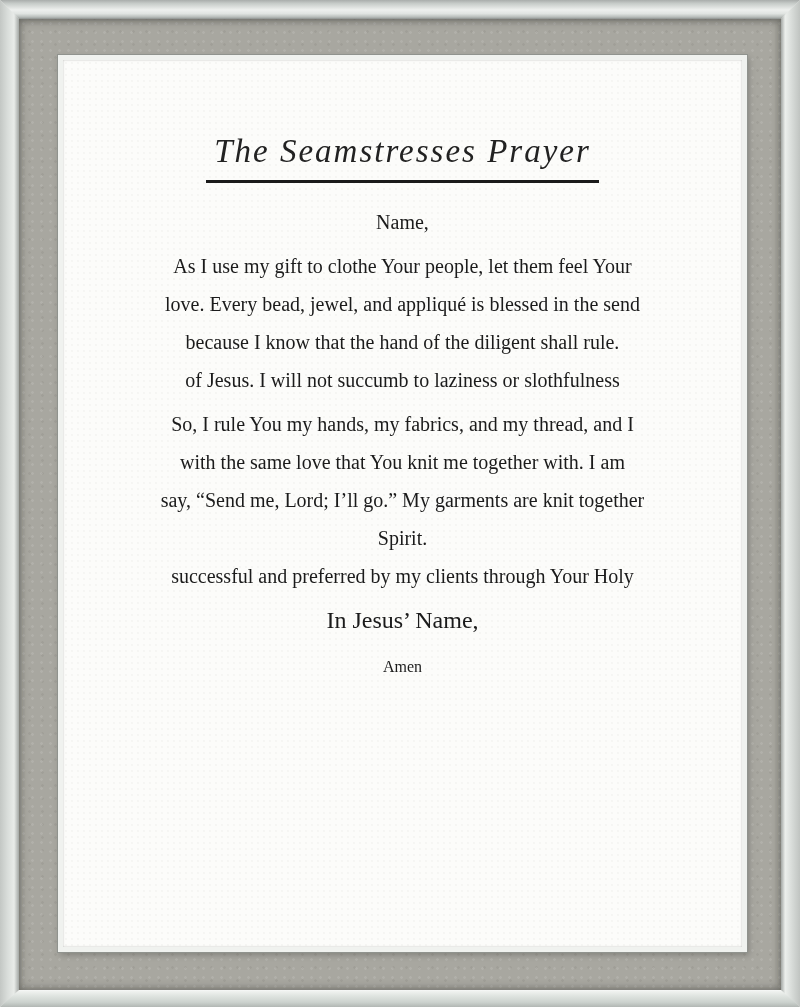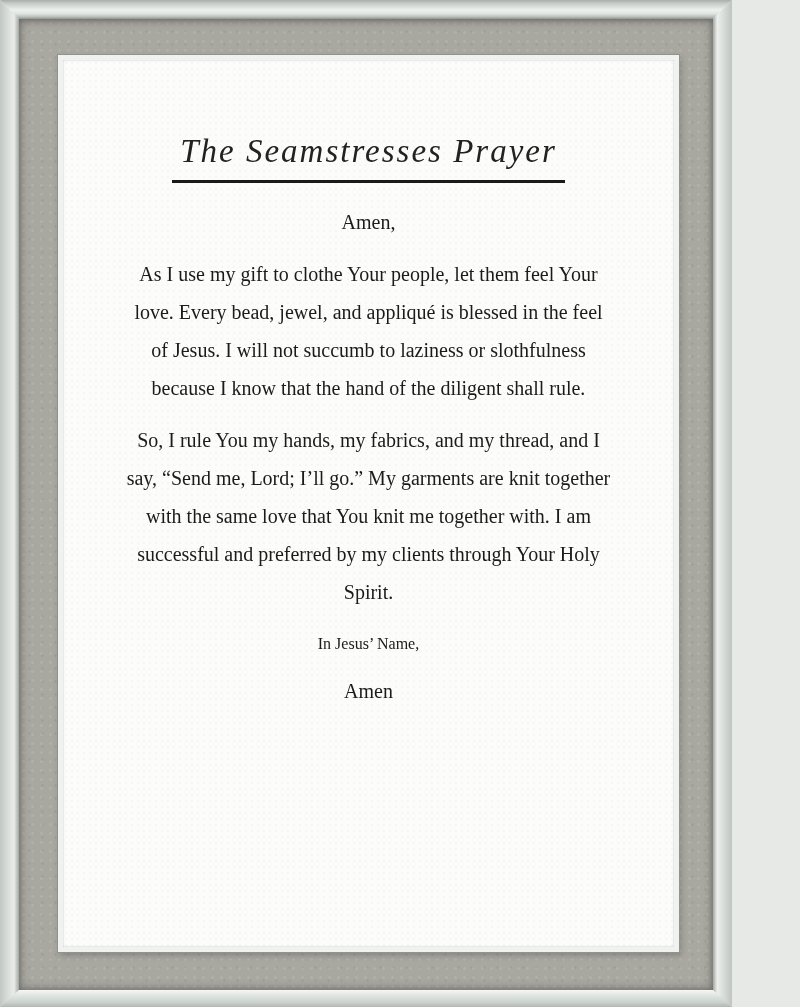--- a/index.html
+++ b/index.html
@@ -1,19 +1,19 @@
 <!DOCTYPE html>
 <html><head>
 <meta charset="utf-8">
 <style>
   * { margin: 0; padding: 0; box-sizing: border-box; }
   html, body { width: 800px; height: 1007px; overflow: hidden; background: #e7e9e7; }
   .scene {
     position: relative;
-    width: 732px;
+    width: 800px;
     height: 1007px;
     font-family: "Liberation Serif", serif;
   }
   
   .f-strip { position: absolute; }
   .f-top {
     top: 0; left: 0; right: 0; height: 19px;
     background: linear-gradient(180deg, #a9adab 0%, #c6cbc8 18%, #eef0ee 52%, #e0e4e1 72%, #b7bcb9 90%, #8d918e 100%);
     clip-path: polygon(0 0, 100% 0, calc(100% - 19px) 100%, 19px 100%);
   }
@@ -73,59 +73,59 @@
     font-family: "Liberation Serif", serif;
     font-style: italic;
     font-size: 33px;
     letter-spacing: 2px;
     line-height: 38px;
     padding: 0 8px 10px 8px;
     border-bottom: 3px solid #1a1a1a;
     color: #222;
   }
   .greeting { margin-top: 20px; font-size: 20px; line-height: 38px; }
-  .para { margin-top: 14px; }
+  .para { margin-top: 6px; }
   .para .line { font-size: 20px; line-height: 38px; white-space: nowrap; }
-  .closing { margin-top: 4px; font-size: 16px; line-height: 38px; }
-  .amen { margin-top: 9px; font-size: 20px; line-height: 38px; }
+  .closing { margin-top: 4px; font-size: 24px; line-height: 38px; }
+  .amen { margin-top: 9px; font-size: 16px; line-height: 38px; }
 </style>
 </head>
 <body>
 
 <div class="scene">
 
   <div class="f-strip f-top"></div>
   <div class="f-strip f-bottom"></div>
   <div class="f-strip f-left"></div>
   <div class="f-strip f-right"></div>
 
   <div class="mat">
 
     <div class="opening">
       <div class="paper">
 
         <div class="title-wrap">
           <span class="title-text">The Seamstresses Prayer</span>
         </div>
 
-        <div class="greeting">Amen,</div>
+        <div class="greeting">Name,</div>
 
         <div class="para">
           <div class="line">As I use my gift to clothe Your people, let them feel Your</div>
-          <div class="line">love. Every bead, jewel, and appliqué is blessed in the feel</div>
+          <div class="line">love. Every bead, jewel, and appliqué is blessed in the send</div>
+          <div class="line">because I know that the hand of the diligent shall rule.</div>
           <div class="line">of Jesus. I will not succumb to laziness or slothfulness</div>
-          <div class="line">because I know that the hand of the diligent shall rule.</div>
         </div>
 
         <div class="para">
           <div class="line">So, I rule You my hands, my fabrics, and my thread, and I</div>
+          <div class="line">with the same love that You knit me together with. I am</div>
           <div class="line">say, “Send me, Lord; I’ll go.” My garments are knit together</div>
-          <div class="line">with the same love that You knit me together with. I am</div>
+          <div class="line">Spirit.</div>
           <div class="line">successful and preferred by my clients through Your Holy</div>
-          <div class="line">Spirit.</div>
         </div>
 
         <div class="para">
         </div>
 
         <div class="closing">In Jesus’ Name,</div>
 
         <div class="amen">Amen</div>
 
       </div>

